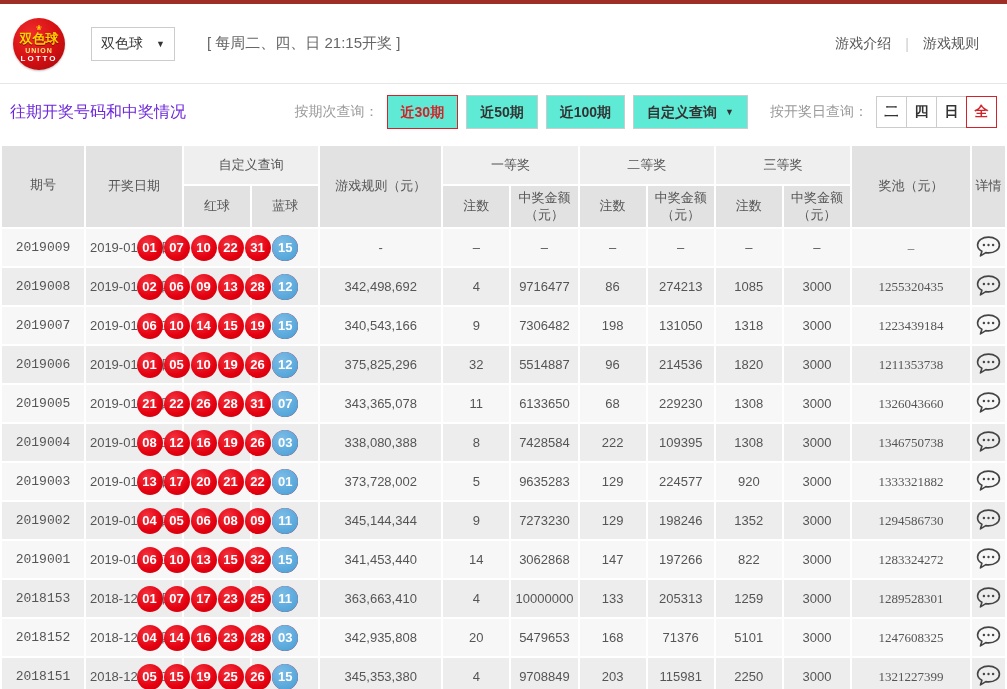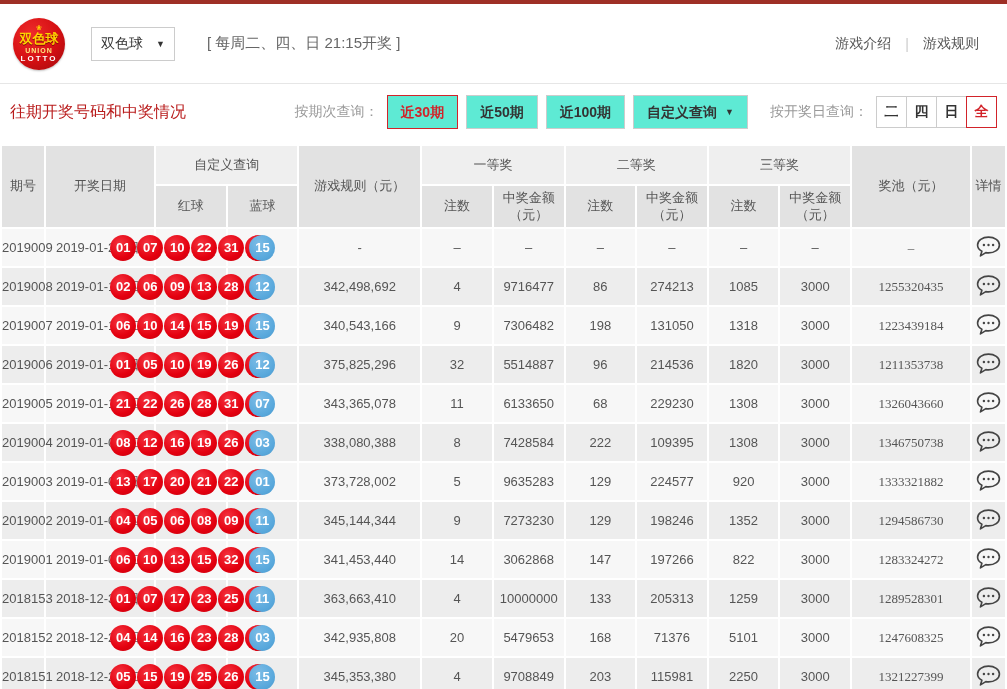--- a/index.html
+++ b/index.html
@@ -27,21 +27,21 @@
     display: flex; align-items: center; justify-content: space-between; padding: 0 9px;
     font-size: 14px; color: #333; cursor: pointer;
   }
   .game-select .arrow { font-size: 9px; color: #333; }
   .schedule { margin-left: 32px; font-size: 15px; color: #666; }
   .nav-right { margin-left: auto; display: flex; align-items: center; font-size: 14px; color: #555; }
   .nav-right a { color: #555; text-decoration: none; cursor: pointer; }
   .nav-right .sep { color: #ccc; margin: 0 14px; }
   
   .filter { height: 52px; display: flex; align-items: center; padding: 0 10px; margin-top: 2px; }
-  .filter-title { font-size: 16px; color: #b91c1c; }
+  .filter-title { font-size: 16px; color: #6d28d9; }
   .filter-right { margin-left: auto; display: flex; align-items: center; }
   .f-label { font-size: 14px; color: #999; margin-right: 8px; white-space: nowrap; }
   .f-label.second { margin-left: 14px; }
   .btn {
     border: 1px solid #ccc; background: #5eead4; color: #333; font-weight: bold;
     font-size: 14px; padding: 0 13px; height: 34px; line-height: 32px;
     margin-right: 8px; cursor: pointer; white-space: nowrap; display: inline-flex; align-items: center;
   }
   .btn.active { border-color: #d2232a; color: #d2232a; }
   .btn .dd-arrow { font-size: 9px; margin-left: 8px; color: #333; }
@@ -55,22 +55,22 @@
   .day-btn.active { border-color: #d2232a; color: #d2232a; z-index: 2; }
   
   table.results { width: 1007px; border-collapse: separate; border-spacing: 2px; margin-top: 6px; table-layout: fixed; }
   th, td { font-weight: normal; text-align: center; vertical-align: middle; font-size: 13px; color: #555; padding: 0; }
   th { background: #e2e2e2; color: #555; height: 38px; line-height: 1.25; }
   th.group { background: #efefef; }
   tr.sub th { height: 41px; }
   td { height: 37px; }
   tr.row-odd td { background: #f7f7f7; }
   tr.row-even td { background: #ededed; }
-  .c-issue { width: 42px; }
-  .c-date  { width: 108px; }
+  .c-issue { width: 82px; font-family: Liberation Mono, monospace; }
+  .c-date  { width: 96px; }
   .c-red   { width: 160px; }
   .c-blue  { width: 42px; }
   .c-sales { width: 121px; }
   .c-n1 { width: 37px; } .c-a1 { width: 77px; }
   .c-n2 { width: 37px; } .c-a2 { width: 76px; }
   .c-n3 { width: 37px; } .c-a3 { width: 76px; }
   .c-pool { width: 118px; font-family: Liberation Serif, serif; }
   .c-detail { width: 33px; }
   .balls { display: flex; justify-content: center; align-items: center; }
   .ball {

